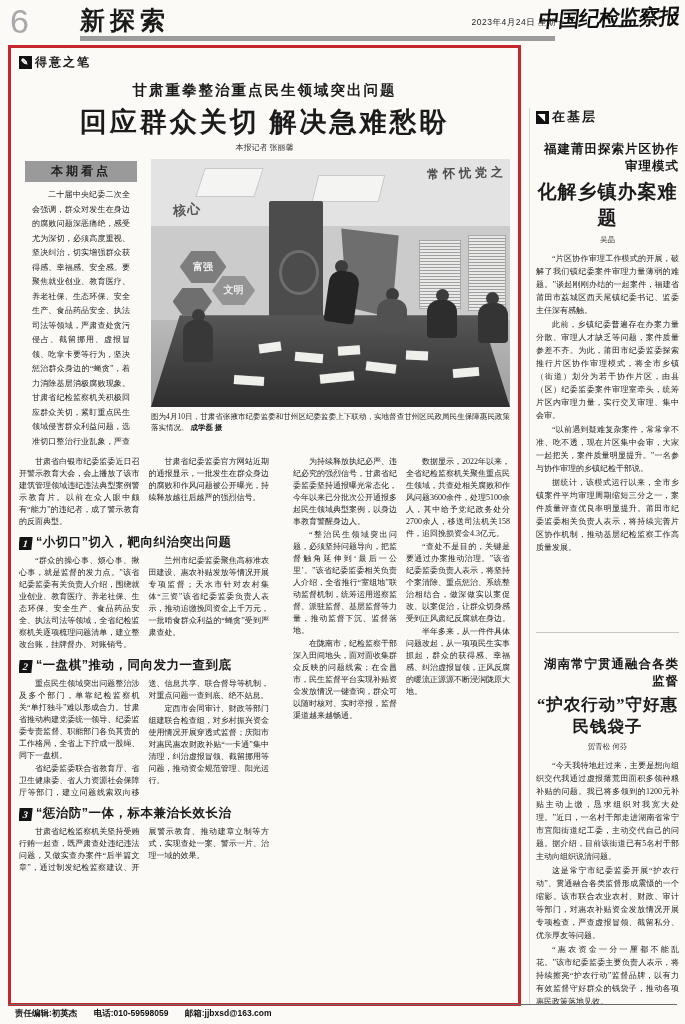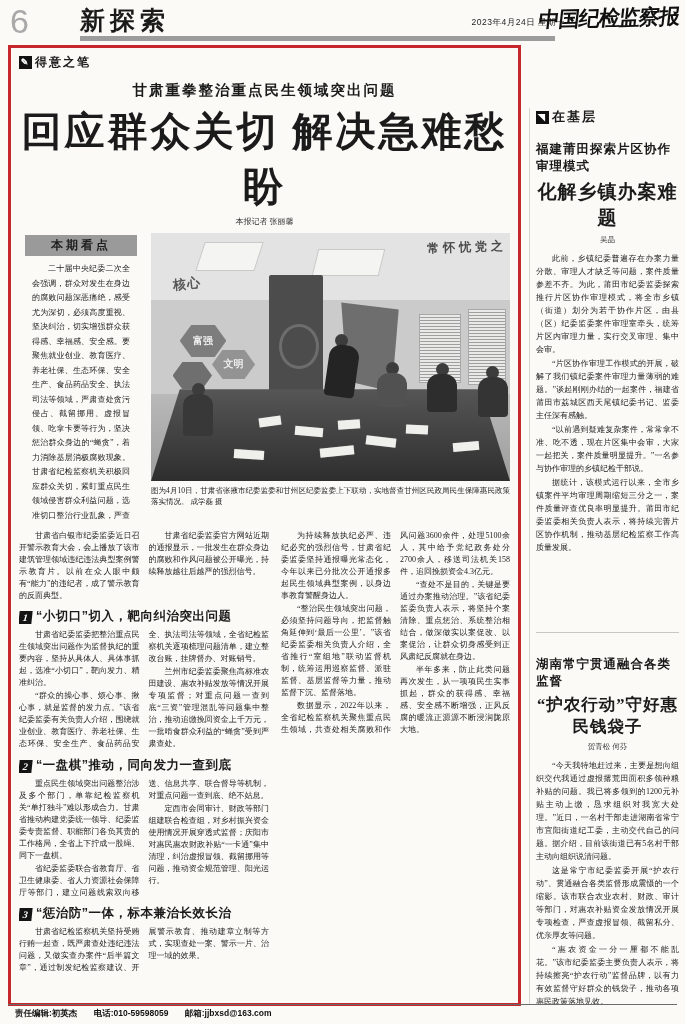--- a/index.html
+++ b/index.html
@@ -21,21 +21,21 @@
 
   
   .main-box{position:absolute;left:8px;top:45px;width:513px;height:961px;border:3px solid #c5272d;
             background:#fbfaf7;box-sizing:border-box;padding:6px 8px;overflow:hidden;}
   .flag{display:flex;align-items:center;gap:3px;font-family:"Liberation Sans",sans-serif;
         font-size:12px;font-weight:700;letter-spacing:2px;}
   .flag-ico{display:inline-flex;align-items:center;justify-content:center;width:13px;height:13px;
             background:#111;color:#fff;font-size:9px;line-height:1;}
   .kicker{text-align:center;font-size:14.5px;font-weight:900;letter-spacing:2px;margin-top:10px;
           font-family:"Liberation Serif",serif;}
-  .headline{text-align:center;font-size:40px;font-weight:900;letter-spacing:3px;margin:4px 0 2px;
+  .headline{text-align:center;font-size:27px;font-weight:900;letter-spacing:3px;margin:4px 0 2px;
             font-family:"Liberation Serif",serif;}
   .byline{text-align:center;font-size:8px;color:#333;margin-bottom:6px;}
 
   .toprow{display:flex;gap:8px;}
   .highlights{width:124px;flex:none;}
   .hl-title{background:#9a9a9a;color:#1d1d1d;font-weight:900;text-align:center;font-size:12px;
             letter-spacing:3px;padding:2px 1px;margin:2px 6px 6px 6px;
             font-family:"Liberation Sans",sans-serif;}
   .hl-text{font-size:8px;line-height:14.5px;text-align:justify;text-indent:2em;margin:0 13px;
            height:262px;overflow:hidden;color:#222;}
@@ -57,39 +57,39 @@
           clip-path:polygon(25% 0,75% 0,100% 50%,75% 100%,25% 100%,0 50%);}
   .ph-door{position:absolute;left:33%;top:17%;width:15%;height:52%;background:#4c4c4c;border-radius:2px 2px 0 0;}
   .ph-door i{position:absolute;left:18%;top:38%;width:62%;height:30%;border:3px solid #6d6d6d;border-radius:50%;}
   .ph-table{position:absolute;left:0;bottom:0;width:100%;height:37%;
             background:linear-gradient(#565656,#2e2e2e);clip-path:polygon(8% 0,92% 0,100% 100%,0 100%);}
   .paper{position:absolute;background:#efefec;width:22px;height:9px;box-shadow:0 0 1px #777;}
   .person{position:absolute;}
   .p-head{width:13px;height:13px;border-radius:50%;background:#3c3c3c;margin:0 auto;}
   .p-torso{width:30px;height:42px;border-radius:12px 12px 4px 4px;background:#2d2d2d;margin:-2px auto 0;}
   .caption{font-size:7.5px;line-height:11px;text-align:justify;margin-top:4px;color:#222;}
-  .caption b{font-weight:400;white-space:nowrap;}
-
-  .bodycols{display:flex;gap:12px;height:546px;overflow:hidden;margin-top:6px;}
+  .caption b{font-weight:700;white-space:nowrap;}
+
+  .bodycols{display:flex;gap:24px;height:546px;overflow:hidden;margin-top:6px;}
   .sub{column-count:2;column-gap:9px;}
   .sub.left{width:250px;flex:none;}
   .sub.right{flex:1;}
   p.art{font-size:8px;line-height:12px;text-align:justify;text-indent:2em;margin:0 0 1px;color:#1c1c1c;}
   h3.sec{column-span:all;font-size:12.5px;font-weight:900;margin:6px 0 4px;letter-spacing:.5px;
          font-family:"Liberation Sans",sans-serif;}
   .badge{display:inline-block;width:13px;height:13px;background:#141414;color:#fff;text-align:center;
          line-height:13px;font-size:10px;font-style:italic;margin-right:4px;transform:skewX(-6deg);
          vertical-align:-1px;font-family:"Liberation Serif",serif;}
 
   
   .sidebar{position:absolute;left:529px;top:108px;width:150px;height:896px;overflow:hidden;
            padding-left:6px;box-sizing:border-box;border-left:1px solid #d7d5d0;}
   .sb-flag{display:flex;align-items:center;gap:3px;font-family:"Liberation Sans",sans-serif;
            font-size:13px;font-weight:700;letter-spacing:2px;margin-bottom:14px;}
-  .sb-kicker{text-align:left;font-size:12.5px;font-weight:900;letter-spacing:1px;margin:15px 0 4px;}
+  .sb-kicker{text-align:right;font-size:12.5px;font-weight:900;letter-spacing:1px;margin:15px 0 4px;}
   .sb-headline{text-align:center;font-size:19px;font-weight:900;letter-spacing:1px;margin:2px 0 4px;}
   .sb-headline.small{font-size:16.5px;}
   .sb-byline{text-align:center;font-size:7.5px;color:#333;margin-bottom:7px;}
   .sb-body p{font-size:8px;line-height:13px;text-align:justify;text-indent:2em;margin:0 0 1px;color:#1c1c1c;}
   .sb-art1 .sb-body{height:372px;overflow:hidden;}
   .sb-art2{border-top:1px solid #c9c7c2;padding-top:8px;margin-top:8px;}
   .sb-art2 .sb-body{height:318px;overflow:hidden;}
 
   
   .pfooter{position:absolute;left:8px;right:8px;bottom:0;height:16px;border-top:1px solid #6b6b6b;
@@ -186,60 +186,60 @@
     </div>
 
     <div class="bodycols">
       <div class="sub left">
         <p class="art">甘肃省白银市纪委监委近日召开警示教育大会，会上播放了该市建筑管理领域违纪违法典型案例警示教育片。以前在众人眼中颇有“能力”的违纪者，成了警示教育的反面典型。</p>
         <p class="art">甘肃省纪委监委官方网站近期的通报显示，一批发生在群众身边的腐败和作风问题被公开曝光，持续释放越往后越严的强烈信号。</p>
 
         <h3 class="sec">
           <span class="badge">1</span><span>“小切口”切入，靶向纠治突出问题</span>
         </h3>
-        <p class="art">甘肃省纪委监委把整治重点民生领域突出问题作为监督执纪的重要内容，坚持从具体人、具体事抓起，选准“小切口”，靶向发力、精准纠治。</p>
         <p class="art">“群众的操心事、烦心事、揪心事，就是监督的发力点。”该省纪委监委有关负责人介绍，围绕就业创业、教育医疗、养老社保、生态环保、安全生产、食品药品安全、执法司法等领域，全省纪检监察机关逐项梳理问题清单，建立整改台账，挂牌督办、对账销号。</p>
-        <p class="art">兰州市纪委监委聚焦高标准农田建设、惠农补贴发放等情况开展专项监督；对重点问题一查到底“三资”管理混乱等问题集中整治，推动追缴挽回资金上千万元，一批啃食群众利益的“蝇贪”受到严肃查处。</p>
+        <p class="art">兰州市纪委监委聚焦高标准农田建设、惠农补贴发放等情况开展专项监督；天水市针对农村集体“三资”该省纪委监委负责人表示，推动追缴挽回资金上千万元，一批啃食群众利益的“蝇贪”受到严肃查处。</p>
 
         <h3 class="sec">
           <span class="badge">2</span><span>“一盘棋”推动，同向发力一查到底</span>
         </h3>
         <p class="art">重点民生领域突出问题整治涉及多个部门，单靠纪检监察机关“单打独斗”难以形成合力。甘肃省推动构建党委统一领导、纪委监委专责监督、职能部门各负其责的工作格局，全省上下拧成一股绳、同下一盘棋。</p>
         <p class="art">省纪委监委联合省教育厅、省卫生健康委、省人力资源社会保障厅等部门，建立问题线索双向移送、信息共享、联合督导等机制，对重点问题一查到底、绝不姑息。</p>
         <p class="art">定西市会同审计、财政等部门组建联合检查组，对乡村振兴资金使用情况开展穿透式监督；庆阳市对惠民惠农财政补贴“一卡通”集中清理，纠治虚报冒领、截留挪用等问题，推动资金规范管理、阳光运行。</p>
 
         <h3 class="sec">
           <span class="badge">3</span><span>“惩治防”一体，标本兼治长效长治</span>
         </h3>
         <p class="art">甘肃省纪检监察机关坚持受贿行贿一起查，既严肃查处违纪违法问题，又做实查办案件“后半篇文章”，通过制发纪检监察建议、开展警示教育、推动建章立制等方式，实现查处一案、警示一片、治理一域的效果。</p>
       </div>
 
       <div class="sub right">
         <p class="art">为持续释放执纪必严、违纪必究的强烈信号，甘肃省纪委监委坚持通报曝光常态化，今年以来已分批次公开通报多起民生领域典型案例，以身边事教育警醒身边人。</p>
         <p class="art">“整治民生领域突出问题，必须坚持问题导向，把监督触角延伸到‘最后一公里’。”该省纪委监委相关负责人介绍，全省推行“室组地”联动监督机制，统筹运用巡察监督、派驻监督、基层监督等力量，推动监督下沉、监督落地。</p>
+        <p class="art">在陇南市，纪检监察干部深入田间地头，面对面收集群众反映的问题线索；在金昌市，民生监督平台实现补贴资金发放情况一键查询，群众可以随时核对、实时举报，监督渠道越来越畅通。</p>
         <p class="art">数据显示，2022年以来，全省纪检监察机关聚焦重点民生领域，共查处相关腐败和作风问题3600余件，处理5100余人，其中给予党纪政务处分2700余人，移送司法机关158件，追回挽损资金4.3亿元。</p>
         <p class="art">“查处不是目的，关键是要通过办案推动治理。”该省纪委监委负责人表示，将坚持个案清除、重点惩治、系统整治相结合，做深做实以案促改、以案促治，让群众切身感受到正风肃纪反腐就在身边。</p>
-        <p class="art">半年多来，防止此类问题再次发生，从一项项民生实事抓起，群众的获得感、幸福感、安全感不断增强，正风反腐的暖流正源源不断浸润陇原大地。</p>
+        <p class="art">半年多来，从一件件具体问题改起，从一项项民生实事抓起，群众的获得感、幸福感、纠治虚报冒领，正风反腐的暖流正源源不断浸润陇原大地。</p>
       </div>
     </div>
   </section>
 
   <aside class="sidebar">
     <div class="sb-flag">
       <span class="flag-ico">◥</span>
       <span>在基层</span>
     </div>
 
     <article class="sb-art1">
       <div class="sb-kicker">福建莆田探索片区协作审理模式</div>
       <h2 class="sb-headline">化解乡镇办案难题</h2>
       <div class="sb-byline">吴晶</div>
       <div class="sb-body">
+        <p>“片区协作审理工作模式的开展，破解了我们镇纪委案件审理力量薄弱的难题。”谈起刚刚办结的一起案件，福建省莆田市荔城区西天尾镇纪委书记、监委主任深有感触。</p>
         <p>此前，乡镇纪委普遍存在办案力量分散、审理人才缺乏等问题，案件质量参差不齐。为此，莆田市纪委监委探索推行片区协作审理模式，将全市乡镇（街道）划分为若干协作片区，由县（区）纪委监委案件审理室牵头，统筹片区内审理力量，实行交叉审理、集中会审。</p>
-        <p>“片区协作审理工作模式的开展，破解了我们镇纪委案件审理力量薄弱的难题。”谈起刚刚办结的一起案件，福建省莆田市荔城区西天尾镇纪委书记、监委主任深有感触。</p>
         <p>“以前遇到疑难复杂案件，常常拿不准、吃不透，现在片区集中会审，大家一起把关，案件质量明显提升。”一名参与协作审理的乡镇纪检干部说。</p>
         <p>据统计，该模式运行以来，全市乡镇案件平均审理周期缩短三分之一，案件质量评查优良率明显提升。莆田市纪委监委相关负责人表示，将持续完善片区协作机制，推动基层纪检监察工作高质量发展。</p>
       </div>
     </article>
 
     <article class="sb-art2">
       <div class="sb-kicker">湖南常宁贯通融合各类监督</div>
       <h2 class="sb-headline small">“护农行动”守好惠民钱袋子</h2>
       <div class="sb-byline">贺青松 何芬</div>
       <div class="sb-body">

